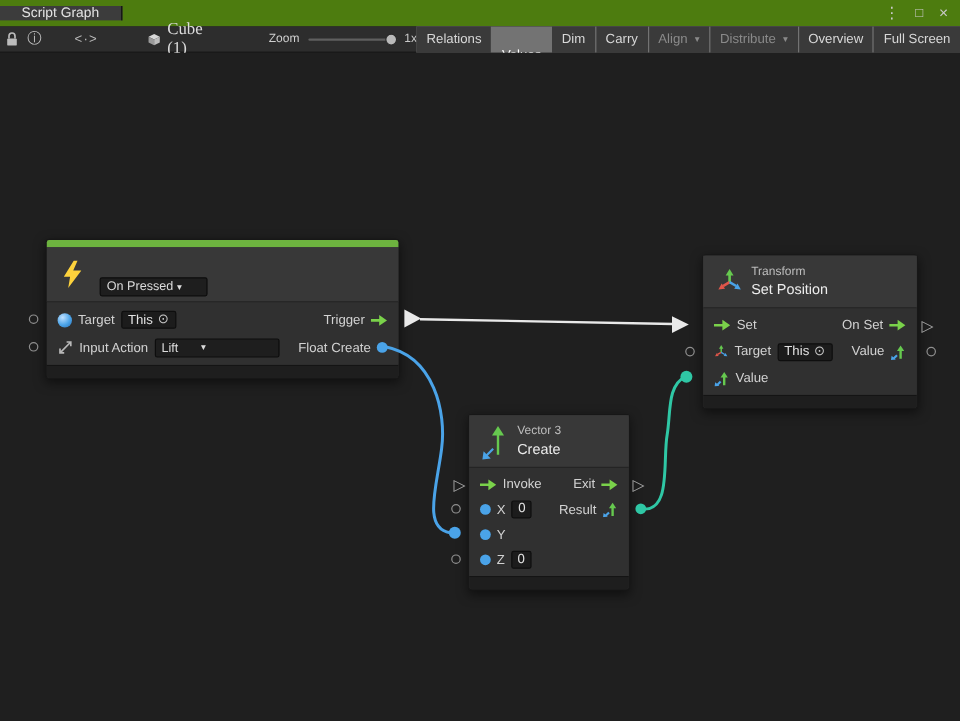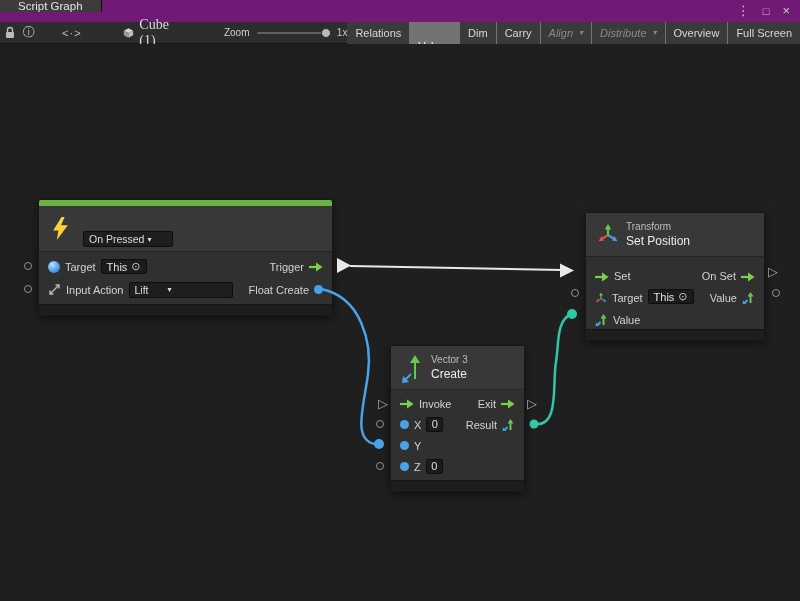--- a/index.html
+++ b/index.html
@@ -3,39 +3,39 @@
 <meta charset="utf-8">
 <style>
   * { box-sizing: border-box; margin: 0; padding: 0; }
   html,body { background:#111; }
   .app {
     position: relative; width: 800px; height: 601px; overflow: hidden;
     background: #1f1f1f; font-family: "Liberation Sans", sans-serif;
     -webkit-font-smoothing: antialiased; user-select: none;
   }
   
-  .tabbar { position:absolute; top:0; left:0; right:0; height:22px; background:#701a75; display:flex; align-items:flex-start; }
+  .tabbar { position:absolute; top:0; left:0; right:0; height:22px; background:#4d7c0f; display:flex; align-items:center; }
   .tab { background:#3c3c3c; padding:0 18px; display:flex; align-items:center; font-size:11.5px; color:#e4e4e4; border-right:1px solid #101010; }
   .wincontrols { margin-left:auto; display:flex; align-items:center; gap:13px; padding-right:10px; color:#c9c9c9; }
   .wc { font-size:13px; line-height:22px; cursor:default; }
   .wc.max { font-size:11px; }
   
   .toolbar { position:absolute; top:22px; left:0; right:0; height:22px; background:#2d2d2d; border-bottom:1px solid #141414; display:flex; align-items:center; }
   .tcell { width:24px; height:22px; display:flex; align-items:center; justify-content:center; color:#c5c5c5; }
   .tcell.code { width:44px; margin-left:16px; font-size:11px; letter-spacing:1px; color:#bdbdbd; }
   .target { display:flex; align-items:center; gap:5px; margin-left:28px; color:#dcdcdc; font-size:14px; padding:0 6px; height:22px;font-family:Liberation Serif, serif; }
   .zoomlabel { margin-left:40px; font-size:10px; color:#cfcfcf; }
   .slider { position:relative; width:92px; height:22px; margin-left:8px; }
   .track { position:absolute; top:10px; left:0; right:0; height:2px; background:#5f5f5f; border-radius:1px; }
   .knob { position:absolute; top:6px; left:calc(95% - 6px); width:10px; height:10px; border-radius:50%; background:#b9b9b9; border:1px solid #2a2a2a; }
   .zoomval { margin-left:6px; font-size:10px; color:#c9c9c9; }
   .tbuttons { margin-left:auto; display:flex; gap:1px; height:22px; background:#737373; }
   .tbtn { padding:0 8px; background:#3a3a3a; color:#d8d8d8; font-size:11px; display:flex; align-items:center; gap:3px; white-space:nowrap; cursor:default; }
   .tbtn.active { background:#5a5a5a; color:#ffffff;margin-top:24px; }
-  .tbtn.disabled { color:#8a8a8a;font-style:italic; }
+  .tbtn.disabled { color:#8a8a8a; }
   .caret { font-size:8px; margin-left:3px; color:inherit; }
   
   .canvas { position:absolute; top:44px; left:0; right:0; bottom:0; background:#1f1f1f; overflow:hidden; }
   .wires { position:absolute; top:0; left:0; z-index:5; pointer-events:none; }
   .ww { stroke:var(--wire-white,#e9e9e9); stroke-width:2; fill:none; }
   .wf { fill:var(--wire-white,#e9e9e9); }
   .wb { stroke:var(--port-blue,#4aa3e8); stroke-width:2.5; fill:none; }
   .cb { fill:var(--port-blue,#4aa3e8); }
   .wt { stroke:var(--wire-teal,#2fc7a5); stroke-width:2.5; fill:none; }
   .ct { fill:var(--wire-teal,#2fc7a5); }
@@ -46,21 +46,21 @@
   .n2 .nhead, .n3 .nhead { height:44px; }
   .ntitle  { position:absolute; left:44px; top:8px;  font-size:12px; color:#e8e8e8; white-space:nowrap; }
   .ncat    { position:absolute; left:40px; top:8px;  font-size:10px; color:#bdbdbd; }
   .ntitle2 { position:absolute; left:40px; top:21px; font-size:12px; color:#ececec; }
   .nheadicon { position:absolute; left:9px; top:6px; }
   .bolt { position:absolute; left:14px; top:11px; }
   .ndrop { position:absolute; display:flex; align-items:center; height:16px; background:#1e1e1e; border:1px solid #0d0d0d; border-radius:2px; padding:0 5px; font-size:10.5px; color:#dcdcdc; }
   .ndrop.inline { position:static; display:inline-flex; gap:16px; flex:none; }
   .nbody { padding:3px 0; background:#303030; }
   .nrow { display:flex; align-items:center; gap:5px; padding:0 9px; font-size:11px; color:#d2d2d2; }
-  .n1 .nrow { height:23px; } .n2 .nrow { height:21px; } .n3 .nrow { height:22px;align-items:flex-end; }
+  .n1 .nrow { height:23px; } .n2 .nrow { height:21px; } .n3 .nrow { height:22px; }
   .sp { flex:1; }
   .lbl { white-space:nowrap; }
   .nfoot { height:11px; background:#1e1e1e; border-top:1px solid #141414; border-radius:0 0 2px 2px; }
   .dot { width:9px; height:9px; border-radius:50%; background:var(--port-blue,#4aa3e8); flex:none; }
   .sphere { width:12px; height:12px; border-radius:50%; flex:none;
     background: radial-gradient(circle at 35% 30%, #bfe0ff, #4aa3e8 55%, #2b6fb3); }
   .valbox { min-width:17px; height:15px; background:#1c1c1c; border:1px solid #0e0e0e; border-radius:2px; padding:0 4px; font-size:11px; line-height:13px; color:#e2e2e2; text-align:center; flex:none; }
   .chip { display:inline-flex; align-items:center; gap:4px; background:#1c1c1c; border:1px solid #0e0e0e; border-radius:2px; height:15px; padding:0 5px; font-size:11px; color:#e2e2e2; flex:none; }
   .odot { font-size:11px; color:#c8c8c8; line-height:11px; }
   .pport { position:absolute; z-index:3; }

